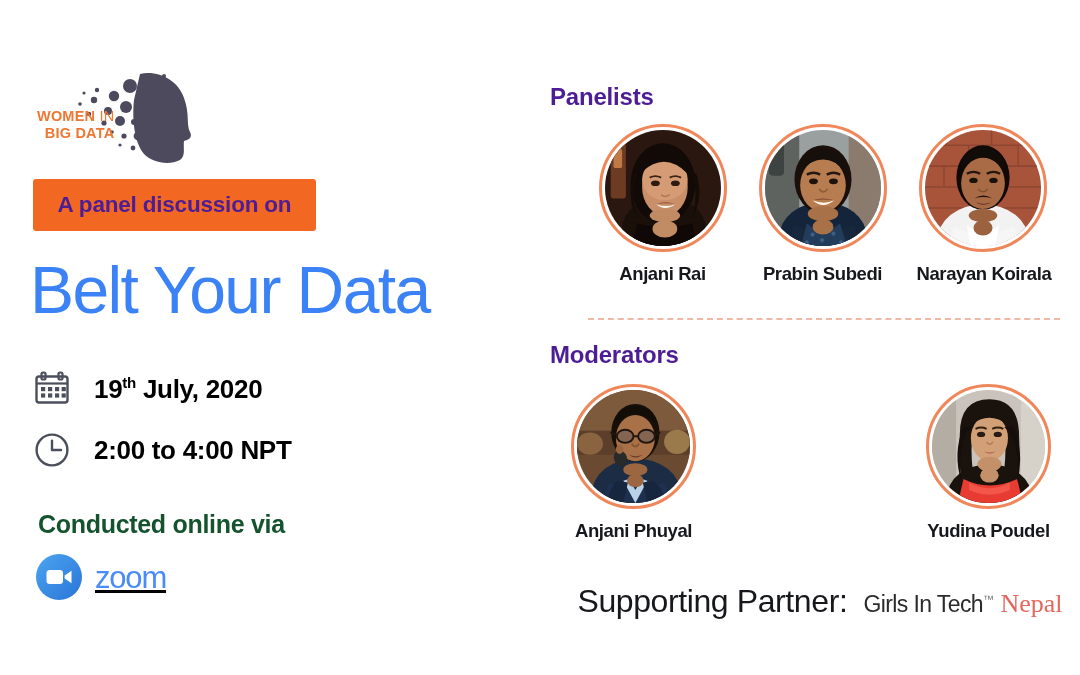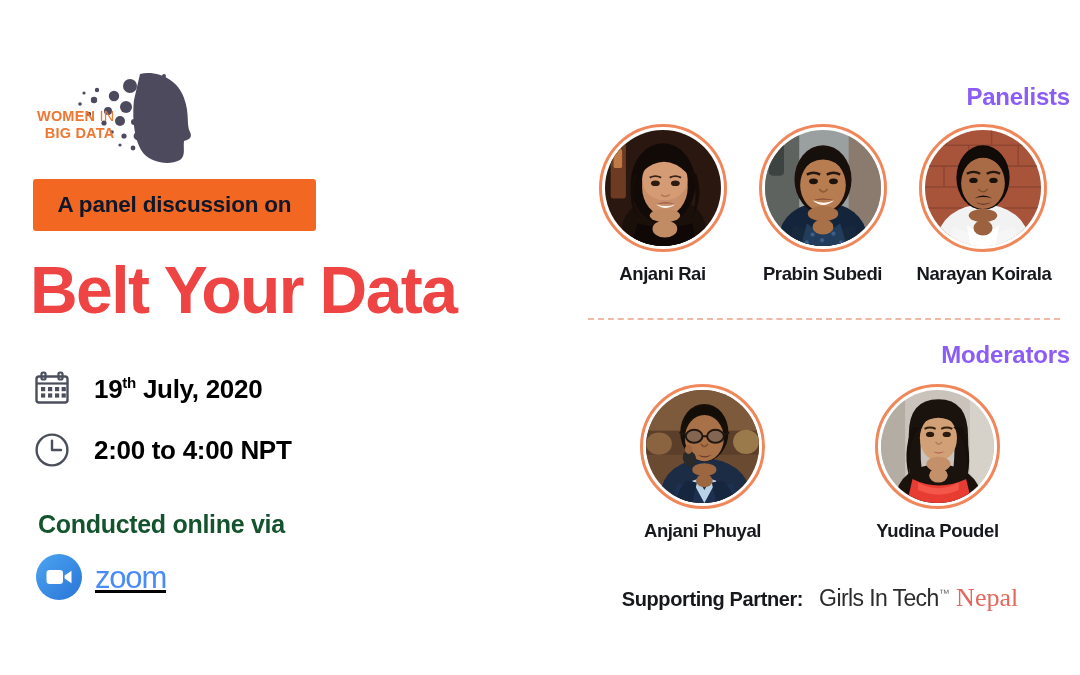--- a/index.html
+++ b/index.html
@@ -50,33 +50,33 @@
     position: absolute;
     left: 33px; top: 179px;
     width: 283px; height: 52px;
     background: #f26722;
     border-radius: 3px;
     display: flex;
     align-items: center;
     justify-content: center;
   }
   #banner-label {
-    color: #0f172a;
+    color: #4c1d95;
     font-size: 22.5px;
     font-weight: bold;
     letter-spacing: -0.2px;
   }
 
   
   #main-title {
     position: absolute;
     left: 30px; top: 252px;
     font-size: 66px;
-    font-weight: bold;
-    color: #ef4444;
+    font-weight: normal;
+    color: #3b82f6;
     letter-spacing: -1.6px;
     line-height: 76px;
     white-space: nowrap;
   }
 
   
   .info-row {
     position: absolute;
     left: 30px;
     display: flex;
@@ -133,43 +133,43 @@
 
   
   #right-col {
     position: absolute;
     left: 560px; top: 0;
     width: 520px; height: 675px;
   }
   .section-heading {
     position: absolute;
     width: 100%;
-    text-align: right;
-    color: #8b5cf6;
+    text-align: left;
+    color: #4c1d95;
     font-size: 24px;
     font-weight: bold;
     letter-spacing: -0.2px;
   }
   #panelists-heading { top: 83px; left: -10px; }
   #moderators-heading { top: 341px; left: -10px; }
 
   #divider {
     position: absolute;
     left: 28px; top: 318px;
     width: 472px;
     border-top: 2px dashed #f0b8a6;
   }
 
   .people-row {
     position: absolute;
     display: flex;
     justify-content: center;
   }
   #panelists-row { left: 5px; top: 124px; width: 515px; gap: 28px; }
-  #moderators-row { left: 15px; top: 384px; width: 490px; gap: 100px; }
+  #moderators-row { left: 6px; top: 384px; width: 490px; gap: 100px; justify-content: space-between; }
 
   .person { width: 132px; text-align: center; }
   .person.mod { width: 135px; }
 
   .avatar {
     width: 128px; height: 128px;
     border-radius: 50%;
     border: 3px solid #f0875a;
     box-sizing: border-box;
     overflow: hidden;
@@ -195,22 +195,22 @@
   
   #partner-row {
     position: absolute;
     left: 0; top: 583px;
     width: 520px;
     display: flex;
     align-items: baseline;
     justify-content: center;
   }
   #partner-label {
-    font-size: 20px;
-    font-weight: bold;
+    font-size: 32px;
+    font-weight: normal;
     color: #16181c;
     letter-spacing: -0.4px;
     white-space: nowrap;
   }
   #partner-brand {
     margin-left: 16px;
     font-size: 23px;
     color: #2b2b2b;
     letter-spacing: -0.6px;
     white-space: nowrap;

